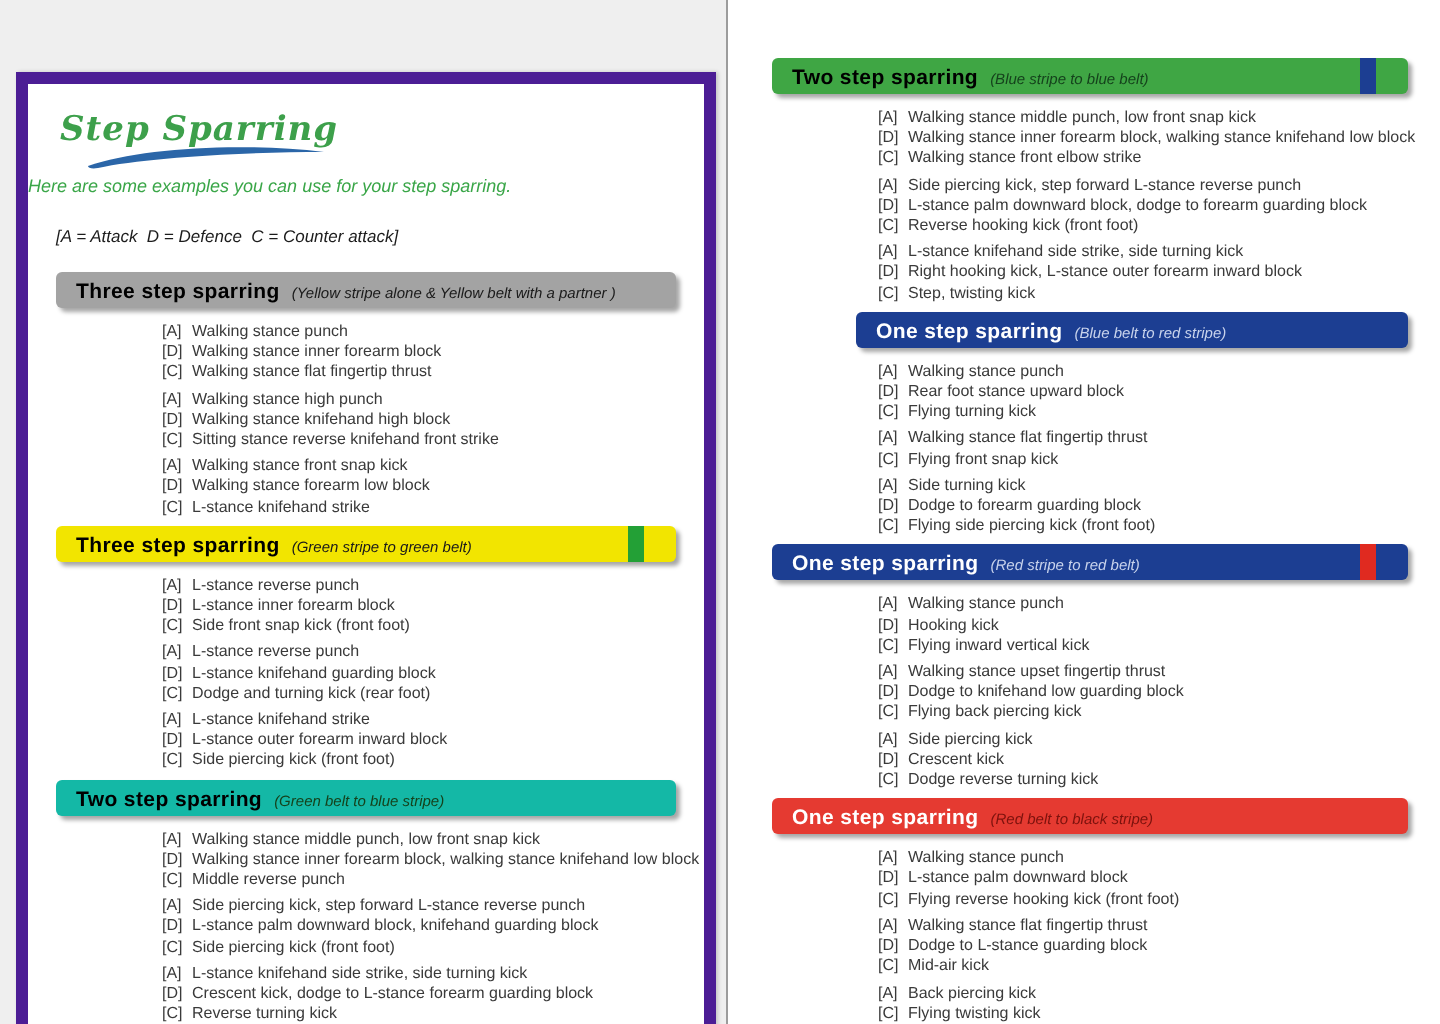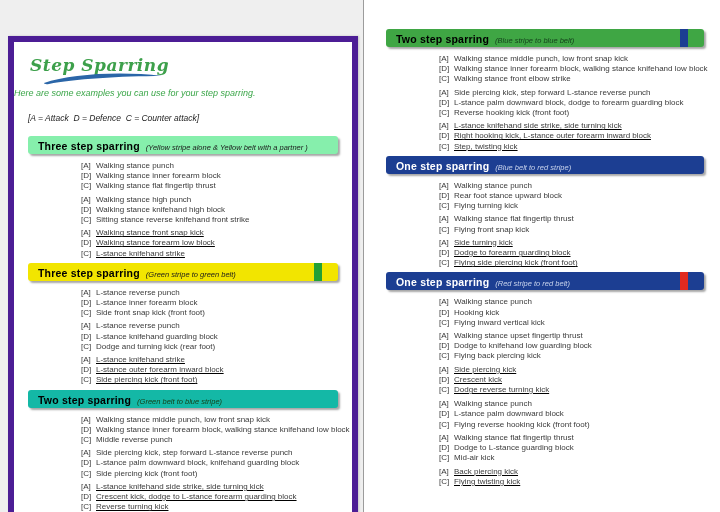--- a/index.html
+++ b/index.html
@@ -37,39 +37,39 @@
     position:relative;height:18px;line-height:18px;border-radius:3px;
     padding-left:10px;margin-bottom:7px;
     box-shadow:2px 2px 2px rgba(0,0,0,0.35);
     white-space:nowrap;overflow:hidden;
   }
   .hdr-title{font-size:10.5px;font-weight:bold;letter-spacing:0.2px;}
   .hdr-sub{font-size:7.5px;font-style:italic;margin-left:6px;}
   .stripe{position:absolute;right:16px;top:0;width:8px;height:100%;}
   .groups{padding-left:53px;}
   .group{margin-bottom:3px;}
-  .group:last-child{margin-bottom:0;text-decoration:underline;}
+  .group:last-child{margin-bottom:0;}
   .tline{font-size:8px;line-height:10.2px;color:#3a3a3a;white-space:nowrap;}
   .tag{display:inline-block;width:15px;color:#3a3a3a;}
 </style>
 </head>
 <body>
 
 <div class="page" id="page-1">
   <div class="logo">
     <span class="logo-text">Step Sparring</span>
     <svg class="swoosh" width="122" height="14" viewBox="0 0 122 14">
       <path d="M2,12 C28,3 78,0 120,5 C80,5 30,8 7,13 C4,13.5 2,13 2,12 Z" fill="#2b66a8"></path>
     </svg>
   </div>
   <div class="intro">Here are some examples you can use for your step sparring.</div>
   <div class="key-line">[A = Attack  D = Defence  C = Counter attack]</div>
   <div class="sections" id="p1-sections">
       <div class="section">
-        <div class="hdr" style="background: #86efac;"><span class="hdr-title" style="color: rgb(0, 0, 0);">Three step sparring</span><span class="hdr-sub" style="color: rgb(26, 26, 26);">(Yellow stripe alone &amp; Yellow belt with a partner )</span></div>
+        <div class="hdr" style="background: #a3a3a3;"><span class="hdr-title" style="color: rgb(0, 0, 0);">Three step sparring</span><span class="hdr-sub" style="color: rgb(26, 26, 26);">(Yellow stripe alone &amp; Yellow belt with a partner )</span></div>
         <div class="groups">
           <div class="group">
             <div class="tline"><span class="tag">[A]</span><span>Walking stance punch</span></div>
             <div class="tline"><span class="tag">[D]</span><span>Walking stance inner forearm block</span></div>
             <div class="tline"><span class="tag">[C]</span><span>Walking stance flat fingertip thrust</span></div>
           </div>
           <div class="group">
             <div class="tline"><span class="tag">[A]</span><span>Walking stance high punch</span></div>
             <div class="tline"><span class="tag">[D]</span><span>Walking stance knifehand high block</span></div>
             <div class="tline"><span class="tag">[C]</span><span>Sitting stance reverse knifehand front strike</span></div>
@@ -140,21 +140,21 @@
             <div class="tline"><span class="tag">[C]</span><span>Reverse hooking kick (front foot)</span></div>
           </div>
           <div class="group">
             <div class="tline"><span class="tag">[A]</span><span>L-stance knifehand side strike, side turning kick</span></div>
             <div class="tline"><span class="tag">[D]</span><span>Right hooking kick, L-stance outer forearm inward block</span></div>
             <div class="tline"><span class="tag">[C]</span><span>Step, twisting kick</span></div>
           </div>
         </div>
       </div>
       <div class="section">
-        <div class="hdr" style="background: rgb(28, 62, 146);"><span class="hdr-title" style="color: rgb(255, 255, 255);">One step sparring</span><span class="hdr-sub" style="color: rgb(200, 211, 236);">(Blue belt to red stripe)</span></div>
+        <div class="hdr" style="background: rgb(28, 62, 146); margin-left: 42px;"><span class="hdr-title" style="color: rgb(255, 255, 255);">One step sparring</span><span class="hdr-sub" style="color: rgb(200, 211, 236);">(Blue belt to red stripe)</span></div>
         <div class="groups">
           <div class="group">
             <div class="tline"><span class="tag">[A]</span><span>Walking stance punch</span></div>
             <div class="tline"><span class="tag">[D]</span><span>Rear foot stance upward block</span></div>
             <div class="tline"><span class="tag">[C]</span><span>Flying turning kick</span></div>
           </div>
           <div class="group">
             <div class="tline"><span class="tag">[A]</span><span>Walking stance flat fingertip thrust</span></div>
             <div class="tline"><span class="tag">[C]</span><span>Flying front snap kick</span></div>
           </div>
@@ -179,20 +179,21 @@
             <div class="tline"><span class="tag">[C]</span><span>Flying back piercing kick</span></div>
           </div>
           <div class="group">
             <div class="tline"><span class="tag">[A]</span><span>Side piercing kick</span></div>
             <div class="tline"><span class="tag">[D]</span><span>Crescent kick</span></div>
             <div class="tline"><span class="tag">[C]</span><span>Dodge reverse turning kick</span></div>
           </div>
         </div>
       </div>
       <div class="section">
+        <div class="hdr" style="background: rgb(229, 58, 49);"><span class="hdr-title" style="color: rgb(255, 255, 255);">One step sparring</span><span class="hdr-sub" style="color: rgb(124, 18, 13);">(Red belt to black stripe)</span></div>
         <div class="groups">
           <div class="group">
             <div class="tline"><span class="tag">[A]</span><span>Walking stance punch</span></div>
             <div class="tline"><span class="tag">[D]</span><span>L-stance palm downward block</span></div>
             <div class="tline"><span class="tag">[C]</span><span>Flying reverse hooking kick (front foot)</span></div>
           </div>
           <div class="group">
             <div class="tline"><span class="tag">[A]</span><span>Walking stance flat fingertip thrust</span></div>
             <div class="tline"><span class="tag">[D]</span><span>Dodge to L-stance guarding block</span></div>
             <div class="tline"><span class="tag">[C]</span><span>Mid-air kick</span></div>

